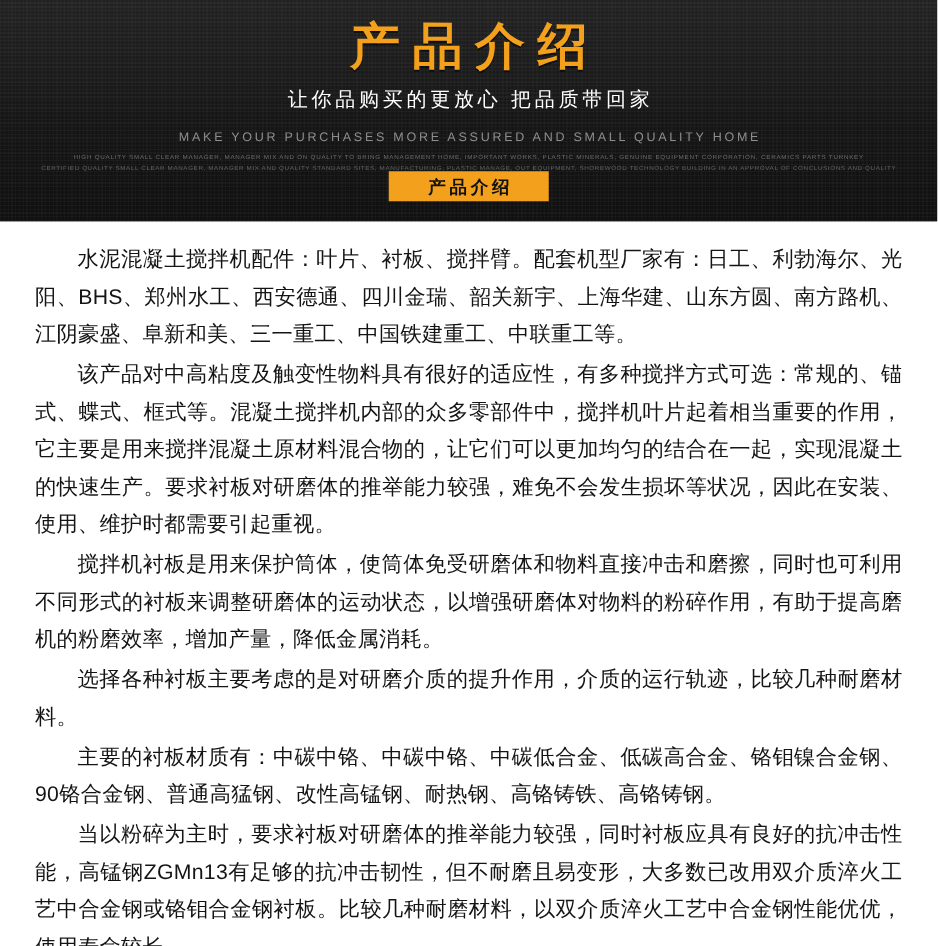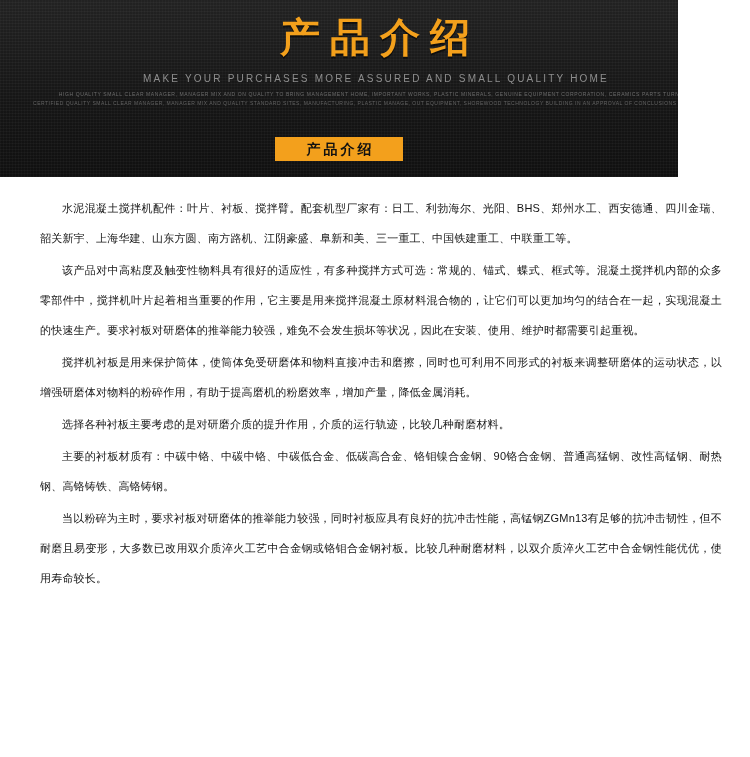--- a/index.html
+++ b/index.html
@@ -15,21 +15,21 @@
     width: 750px;
     min-height: 757px;
     position: relative;
     background: #ffffff;
     overflow: hidden;
   }
 
   
   .banner {
     position: relative;
-    width: 678px;
+    width: 750px;
     height: 177px;
     background: #1b1b1b;
     background-image:
       repeating-linear-gradient(0deg, rgba(255,255,255,0.030) 0px, rgba(255,255,255,0.030) 1px, rgba(0,0,0,0) 1px, rgba(0,0,0,0) 3px),
       repeating-linear-gradient(90deg, rgba(255,255,255,0.022) 0px, rgba(255,255,255,0.022) 1px, rgba(0,0,0,0) 1px, rgba(0,0,0,0) 3px),
       linear-gradient(180deg, #222222 0%, #151515 60%, #101010 100%);
     overflow: hidden;
   }
   .banner-inner {
     position: absolute;
@@ -99,43 +99,44 @@
   }
 
   
   .content {
     padding: 16px 28px 18px 28px;
     box-sizing: border-box;
     width: 750px;
   }
   .para {
     color: #141414;
-    font-size: 11px;
+    font-size: 17px;
     line-height: 30px;
     text-align: justify;
     text-justify: inter-ideograph;
-    margin: 0 0 2px 12px;
+    margin: 0 0 2px 0;
     letter-spacing: 0.2px;
   }
   .para.indent {
     text-indent: 2em;
   }
   .para.heading {
     text-indent: 2em;
     margin-top: 12px;
   }
 </style>
 </head>
 <body>
 
 <div class="page">
 
   <div class="banner">
     <div class="banner-inner">
       <div class="banner-title">产品介绍</div>
+      <div class="banner-sub">让你品购买的更放心 把品质带回家</div>
       <div class="banner-en1">MAKE YOUR PURCHASES MORE ASSURED AND SMALL QUALITY HOME</div>
       <div class="banner-en2">HIGH QUALITY SMALL CLEAR MANAGER, MANAGER MIX AND ON QUALITY TO BRING MANAGEMENT HOME, IMPORTANT WORKS, PLASTIC MINERALS, GENUINE EQUIPMENT CORPORATION, CERAMICS PARTS TURNKEY</div>
       <div class="banner-en3">CERTIFIED QUALITY SMALL CLEAR MANAGER, MANAGER MIX AND QUALITY STANDARD SITES, MANUFACTURING, PLASTIC MANAGE, OUT EQUIPMENT, SHOREWOOD TECHNOLOGY BUILDING IN AN APPROVAL OF CONCLUSIONS AND QUALITY</div>
     </div>
     <div class="brand-badge">产品介绍</div>
   </div>
 
   <div class="content">
     <p class="para indent">水泥混凝土搅拌机配件：叶片、衬板、搅拌臂。配套机型厂家有：日工、利勃海尔、光阳、BHS、郑州水工、西安德通、四川金瑞、韶关新宇、上海华建、山东方圆、南方路机、江阴豪盛、阜新和美、三一重工、中国铁建重工、中联重工等。</p>
     <p class="para indent">该产品对中高粘度及触变性物料具有很好的适应性，有多种搅拌方式可选：常规的、锚式、蝶式、框式等。混凝土搅拌机内部的众多零部件中，搅拌机叶片起着相当重要的作用，它主要是用来搅拌混凝土原材料混合物的，让它们可以更加均匀的结合在一起，实现混凝土的快速生产。要求衬板对研磨体的推举能力较强，难免不会发生损坏等状况，因此在安装、使用、维护时都需要引起重视。</p>

